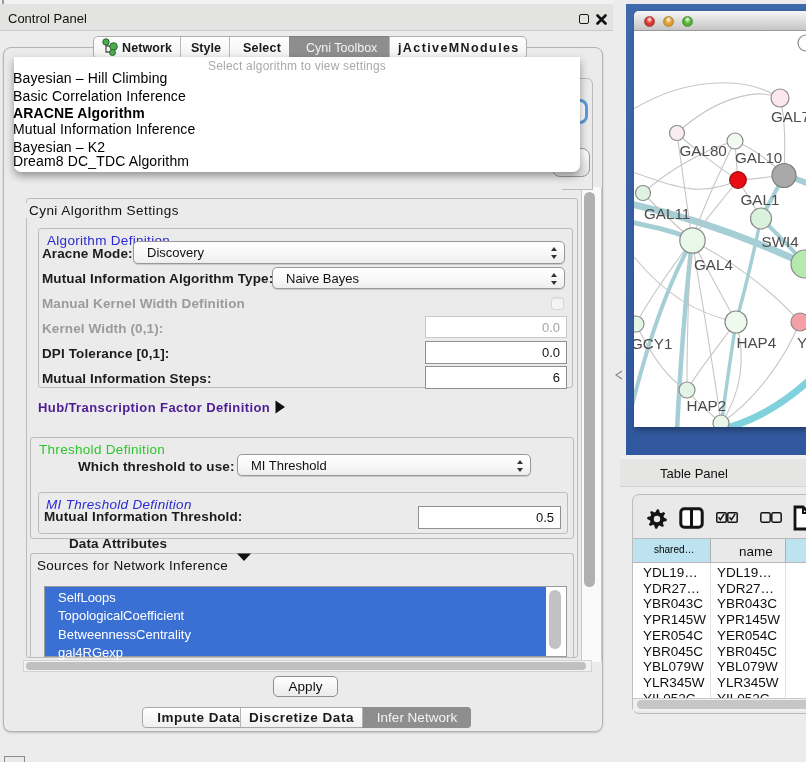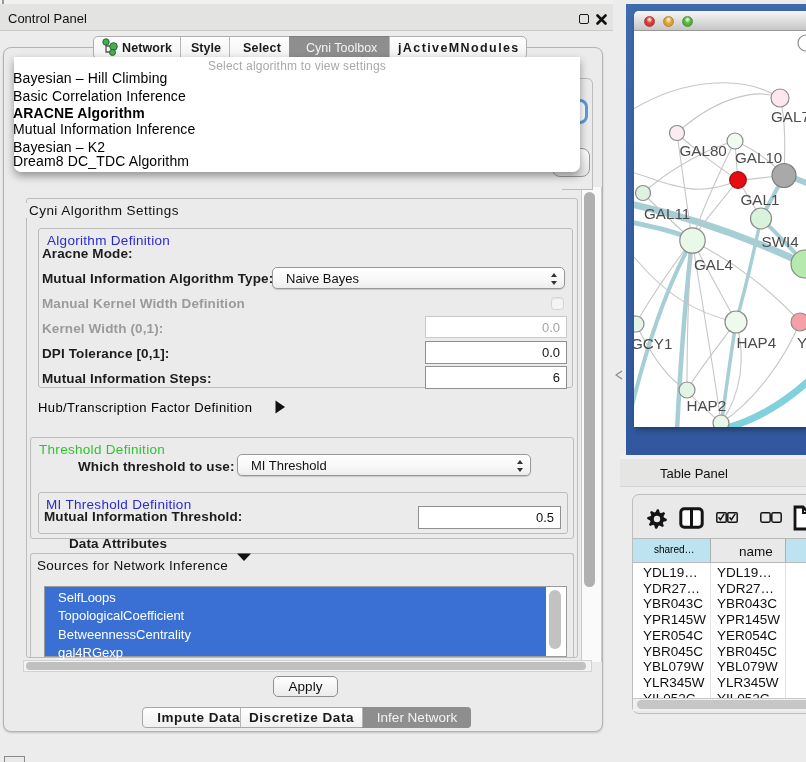--- a/index.html
+++ b/index.html
@@ -66,54 +66,61 @@
 <div class="abs" style="left:13px;top:138.5px;font-size:14px;letter-spacing:0.15px;color:#000;">Bayesian – K2</div>
 <div class="abs" style="left:13px;top:152.5px;font-size:14px;letter-spacing:0.15px;color:#000;">Dream8 DC_TDC Algorithm</div>
 
 <div class="grp" style="left:26px;top:198px;width:552px;height:460px;"></div>
 <div class="gtitle" style="left:26px;top:191px;color:#111;letter-spacing:0.45px;">Cyni Algorithm Settings</div>
 
 <div class="grp" style="left:38px;top:228px;width:535px;height:160px;"></div>
 <div class="gtitle" style="left:44px;top:221px;color:#2a2ad0;">Algorithm Definition</div>
 
 <div class="blbl" style="left:42px;top:246px;">Aracne Mode:</div>
+<div class="combo" style="left:133px;top:241px;width:432px;height:23px;">
+  <span class="t">Discovery</span>
+  <svg class="carets" viewBox="0 0 8 14">
+        <path d="M4 1 L7 5 L1 5 Z" fill="#333"></path>
+        <path d="M4 13 L7 9 L1 9 Z" fill="#333"></path>
+      </svg>
+</div>
 <div class="blbl" style="left:42px;top:271px;">Mutual Information Algorithm Type:</div>
 <div class="combo" style="left:272px;top:267px;width:293px;height:22px;">
   <span class="t">Naive Bayes</span>
   <svg class="carets" viewBox="0 0 8 14">
         <path d="M4 1 L7 5 L1 5 Z" fill="#333"></path>
         <path d="M4 13 L7 9 L1 9 Z" fill="#333"></path>
       </svg>
 </div>
 <div class="blbl" style="left:42px;top:296px;color:#9b9b9b;">Manual Kernel Width Definition</div>
 <div class="abs" style="left:551px;top:297px;width:13px;height:13px;background:#f4f4f4;border:1px solid #d4d4d4;border-radius:3.5px;box-shadow:inset 0 1px 1px rgba(0,0,0,0.07);"></div>
 <div class="blbl" style="left:42px;top:321px;color:#9b9b9b;">Kernel Width (0,1):</div>
 <div class="inp" style="left:425px;top:316px;width:142px;height:22px;border-color:#c9c9c9;color:#a4a4a4;">0.0</div>
 <div class="blbl" style="left:42px;top:346px;">DPI Tolerance [0,1]:</div>
 <div class="inp" style="left:425px;top:341px;width:142px;height:23px;">0.0</div>
 <div class="blbl" style="left:42px;top:371px;text-align:center;">Mutual Information Steps:</div>
 <div class="inp" style="left:425px;top:366px;width:142px;height:23px;">6</div>
 
-<div class="abs" style="left:38px;top:400px;font-size:13px;font-weight:normal;letter-spacing:0.4px;color:#000000;">Hub/Transcription Factor Definition</div>
+<div class="abs" style="left:38px;top:400px;font-size:13px;font-weight:bold;letter-spacing:0.4px;color:#4c1d95;">Hub/Transcription Factor Definition</div>
 <svg class="abs" style="left:274px;top:400px;" width="12" height="14" viewBox="0 0 12 14">
       <path d="M1.5 0.5 L11 7 L1.5 13.5 Z" fill="#111"></path>
     </svg>
 
 <div class="grp" style="left:30px;top:437px;width:544px;height:102px;"></div>
 <div class="gtitle" style="left:36px;top:430px;color:#2dc52d;">Threshold Definition</div>
 <div class="blbl" style="left:78px;top:459px;">Which threshold to use:</div>
 <div class="combo" style="left:237px;top:454px;width:294px;height:22px;">
   <span class="t">MI Threshold</span>
   <svg class="carets" viewBox="0 0 8 14">
         <path d="M4 1 L7 5 L1 5 Z" fill="#333"></path>
         <path d="M4 13 L7 9 L1 9 Z" fill="#333"></path>
       </svg>
 </div>
 <div class="grp" style="left:38px;top:492px;width:530px;height:42px;"></div>
-<div class="gtitle" style="left:43px;top:485px;color:#2a2ad0;">MI Threshold Definition</div>
+<div class="gtitle" style="left:43px;top:485px;color:#2a2ad0;font-style:italic;">MI Threshold Definition</div>
 <div class="blbl" style="left:44px;top:509px;">Mutual Information Threshold:</div>
 <div class="inp" style="left:418px;top:506px;width:143px;height:23px;">0.5</div>
 
 <div class="grp" style="left:30px;top:553px;width:544px;height:104px;border-bottom:none;border-radius:3px 3px 0 0;"></div>
 <div class="gtitle" style="left:34px;top:546px;color:#111;">Sources for Network Inference &nbsp;</div>
 <svg class="abs" style="left:236px;top:552px;" width="16" height="10" viewBox="0 0 16 10">
       <path d="M1 1.5 L15 1.5 L8 9 Z" fill="#111"></path>
     </svg>
 <div class="blbl" style="left:37px;top:536px;padding-left:32px;">Data Attributes</div>
 <div class="abs" style="left:44px;top:586px;width:523px;height:71px;background:#fff;border:1px solid #9a9a9a;"></div>

